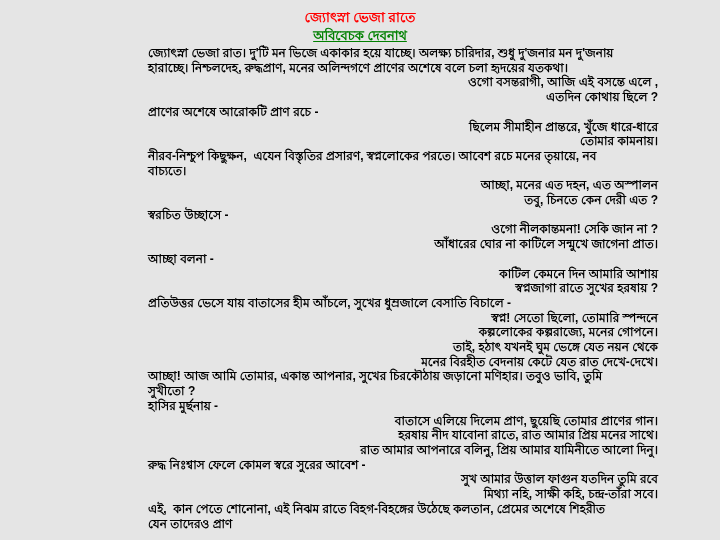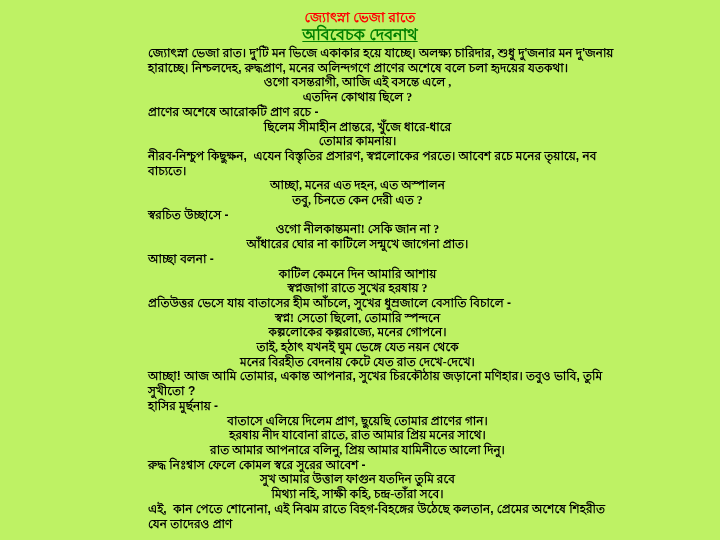--- a/index.html
+++ b/index.html
@@ -1,56 +1,56 @@
 <!DOCTYPE html>
 <html><head>
 <meta charset="utf-8">
 <style>
   * { margin: 0; padding: 0; box-sizing: border-box; }
   html, body { background: #ffffff; }
   .page {
     position: relative;
     width: 720px;
     height: 540px;
-    background: #bef264;
+    background: #e5e5e5;
     overflow: hidden;
     font-family: "Liberation Sans", "DejaVu Sans", sans-serif;
   }
   .header {
     padding-top: 10px;
     text-align: center;
   }
   .poem-title {
     color: #ff0000;
     font-size: 13.5px;
     font-weight: bold;
     line-height: 16px;
   }
   .poem-author {
     display: inline-block;
     margin-top: 1px;
     color: #008000;
-    font-size: 16px;
+    font-size: 13px;
     font-weight: bold;
     line-height: 15px;
     text-decoration: underline;
     cursor: pointer;
   }
   .poem-body {
     margin-left: 57px;
     width: 601px;
     margin-top: 2px;
     color: #000000;
     font-size: 12px;
     font-weight: bold;
     line-height: 14.7px;
     white-space: pre-wrap;
   }
   .poem-line.indent { padding-left: 91px; }
-  .poem-line.center { text-align: center; padding-left: 0; font-family: Liberation Serif, serif; }
+  .poem-line.center { text-align: right; padding-left: 0; }
 </style>
 </head>
 <body>
 
 <div class="page">
   <div class="header">
     <div class="poem-title">জ্যোৎস্না ভেজা রাতে</div>
     <div>
       <span class="poem-author">অবিবেচক দেবনাথ</span>
     </div>

